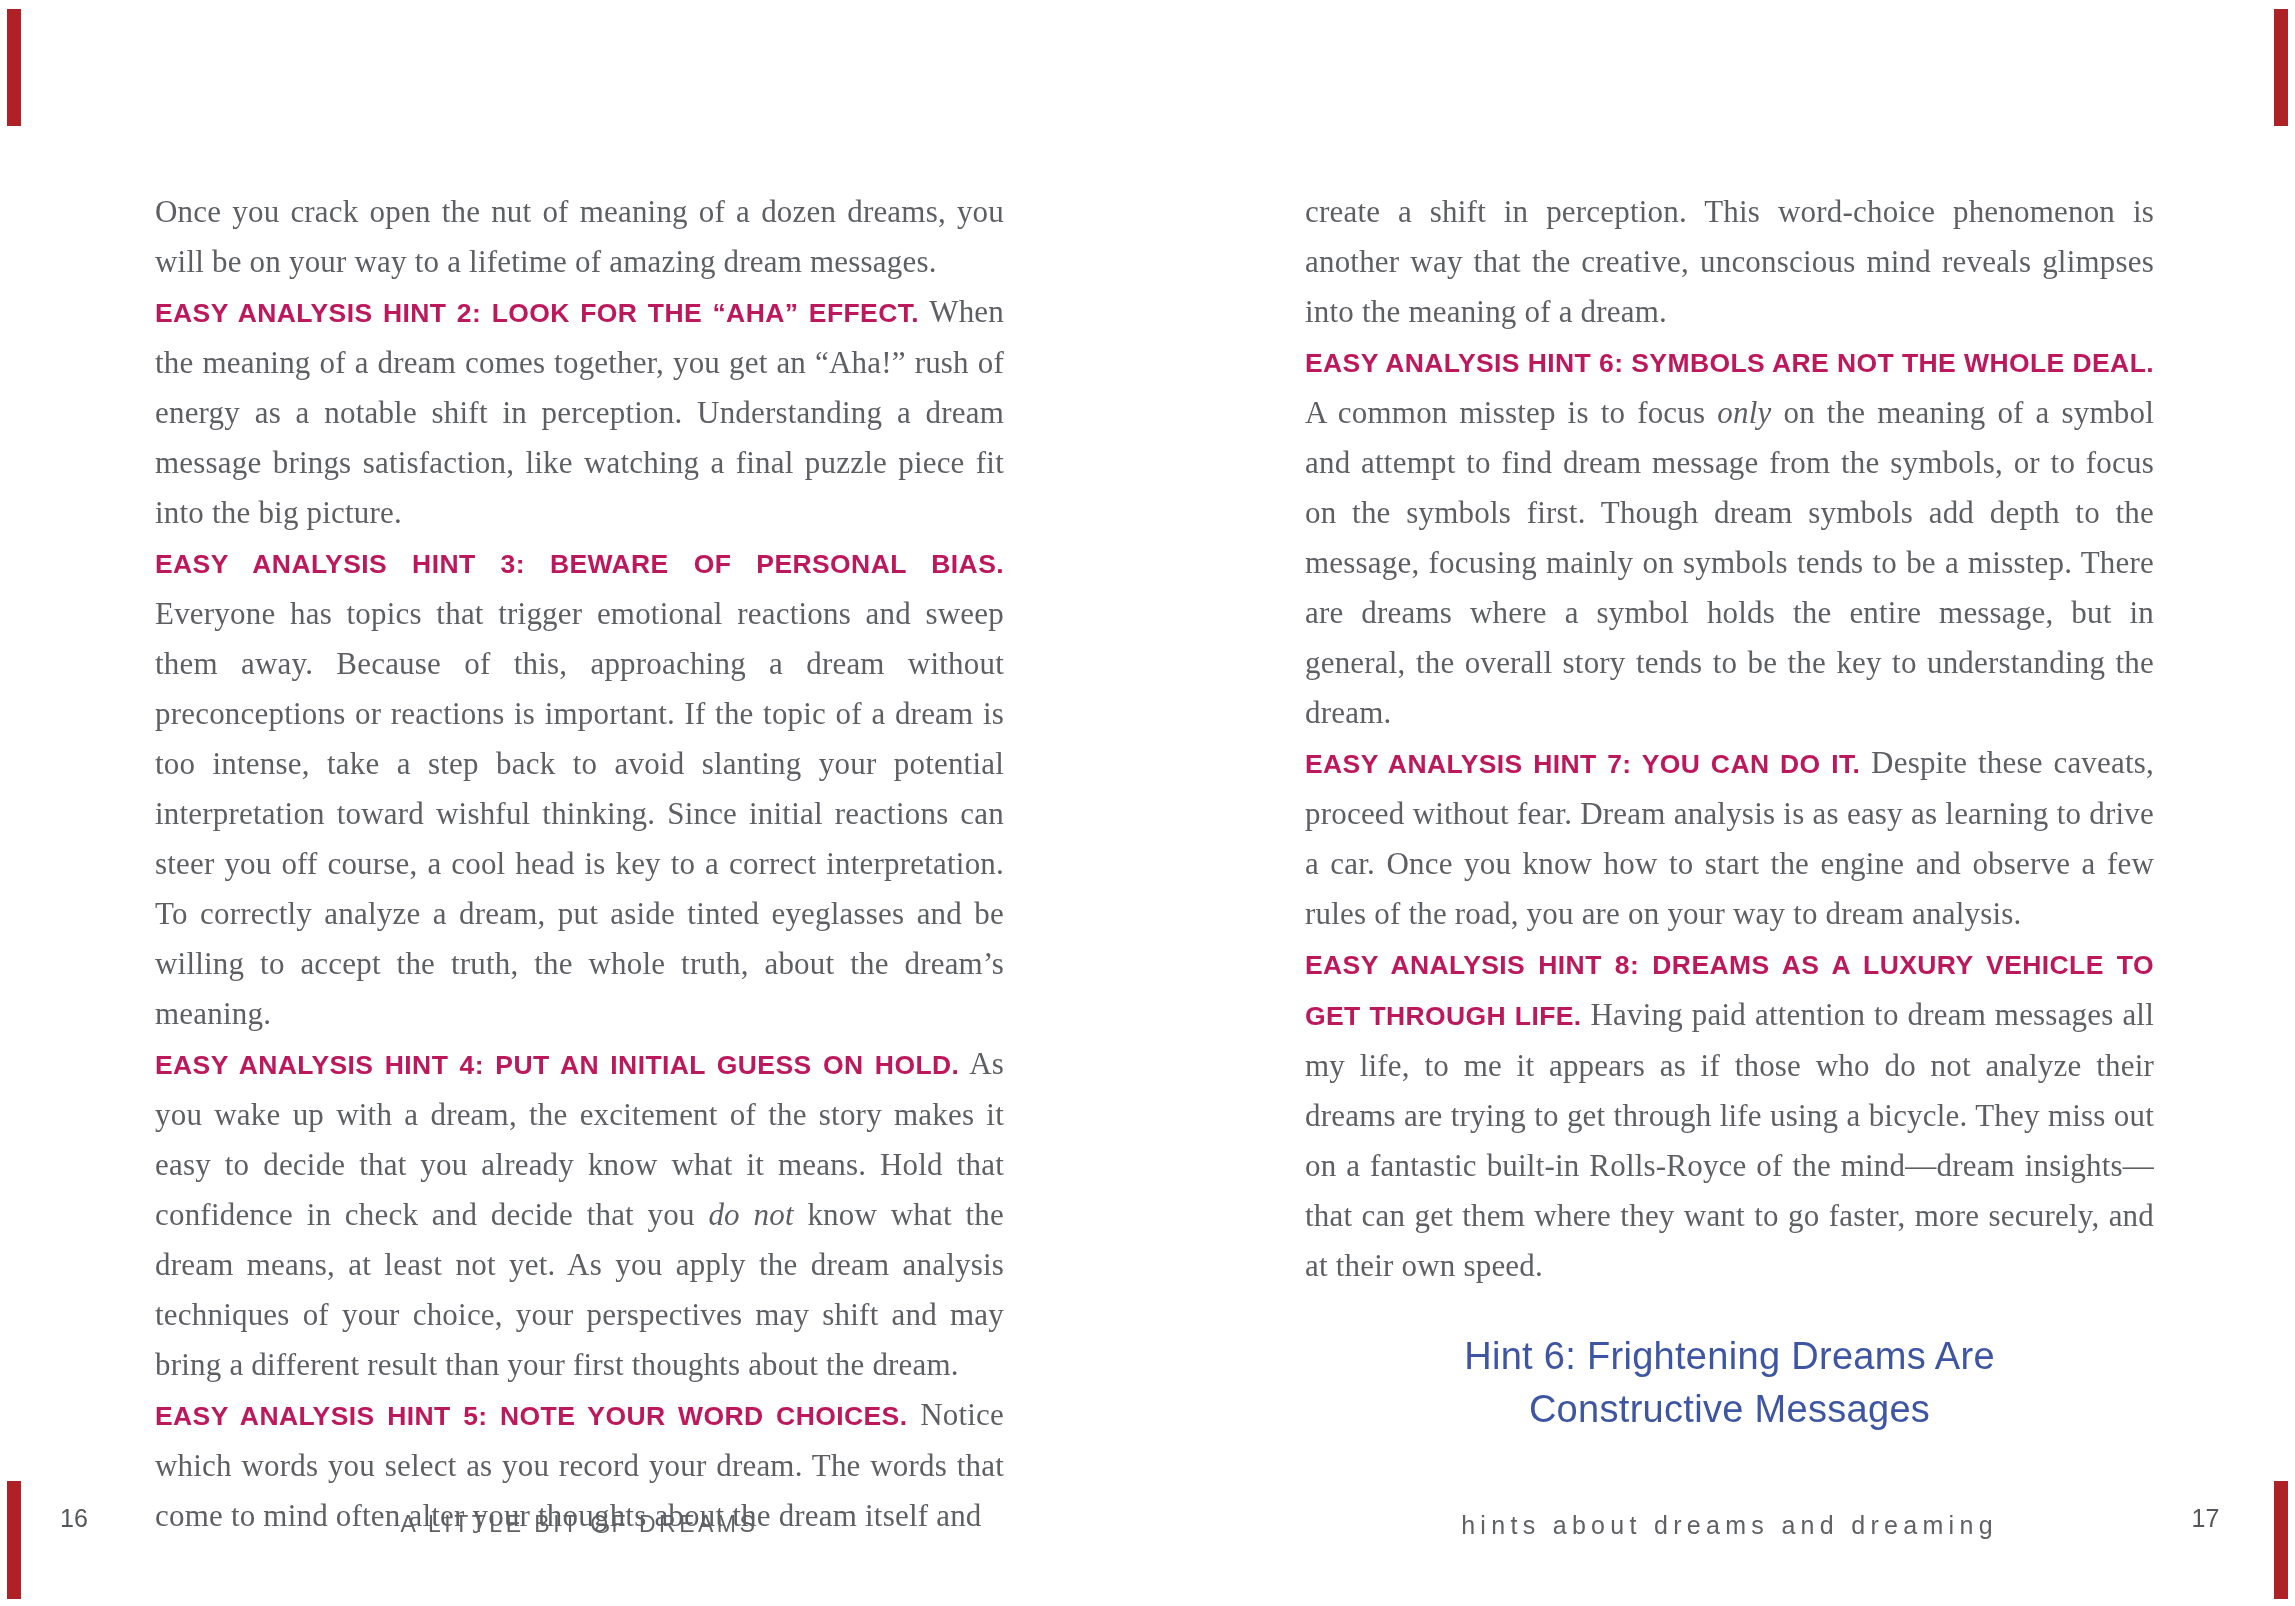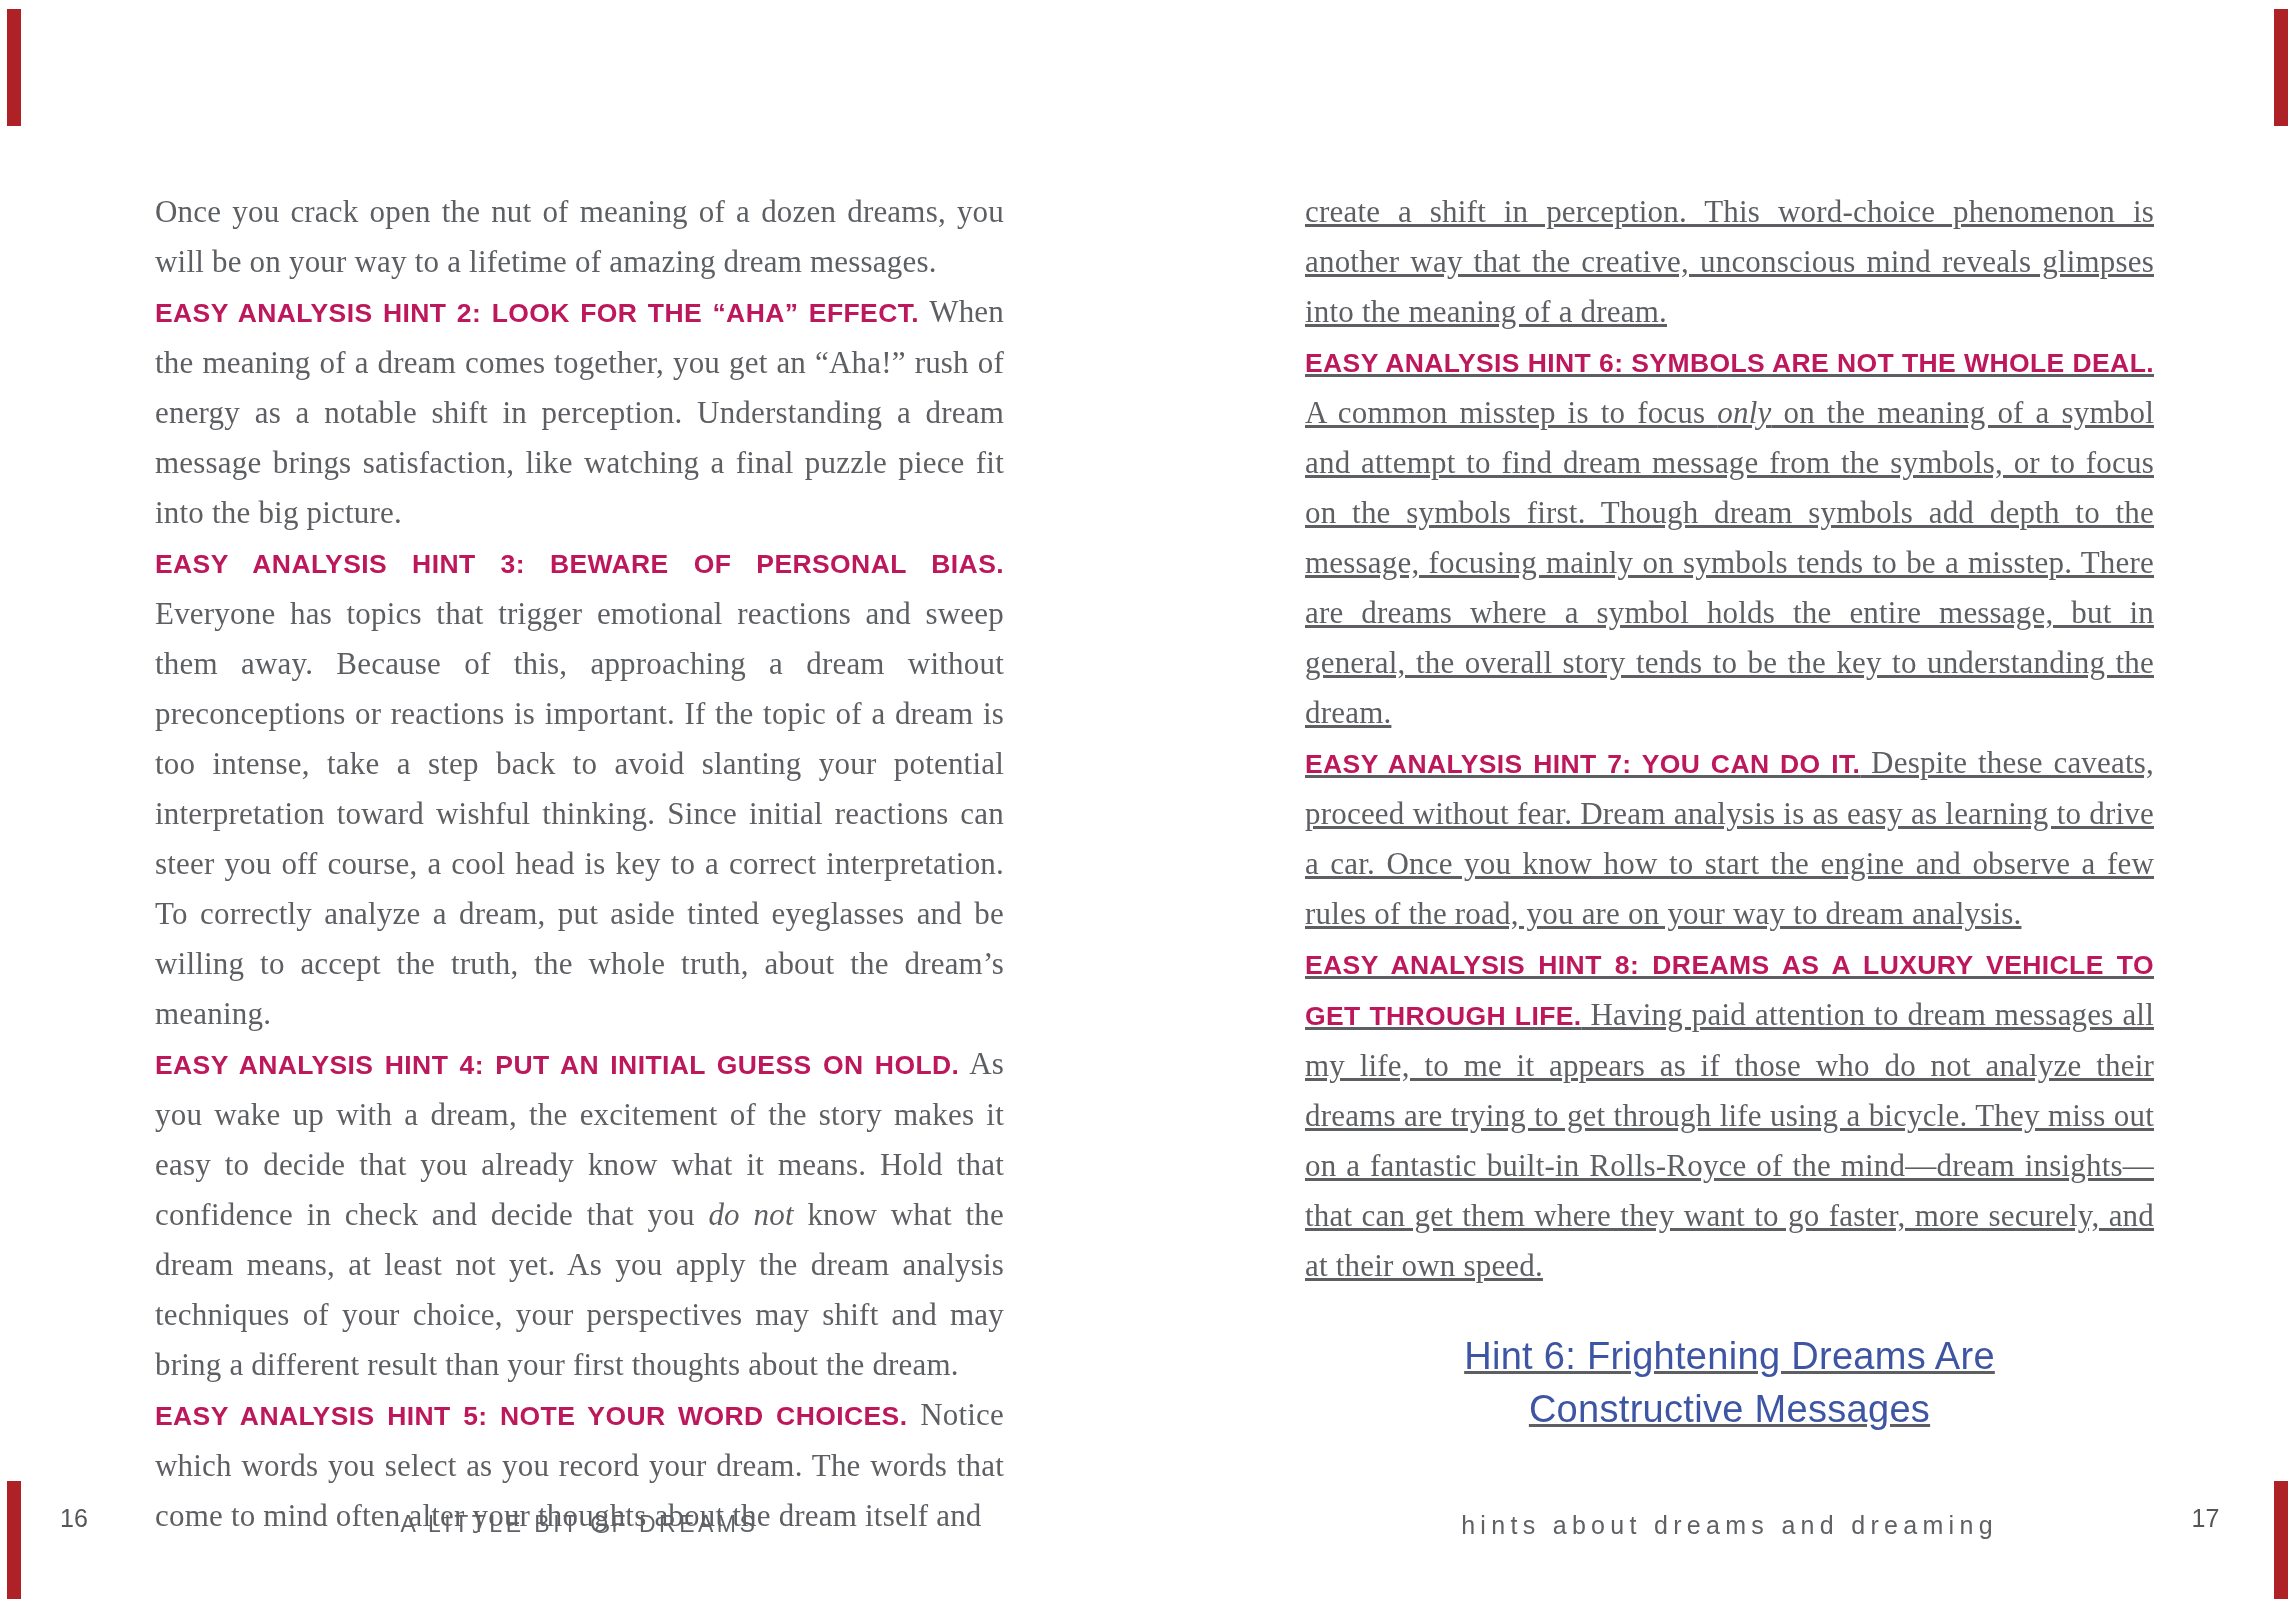--- a/index.html
+++ b/index.html
@@ -20,21 +20,21 @@
 
   
   .col{
     position:absolute;top:187px;width:849px;
     font-size:31px;line-height:50px;
     color:#5d5f63;
     text-align:justify;
     letter-spacing:0.2px;
   }
   .col-left{left:155px;}
-  .col-right{left:1305px;text-decoration:underline;}
+  .col-right{left:1305px;}
   p.body{margin:0;padding:0;}
   .hint-label{
     font-family:"Liberation Sans",sans-serif;
     font-weight:bold;
     font-size:26.5px;
     letter-spacing:0.4px;
     color:#be185d;
   }
   em.ital{font-style:italic;margin-top:16px;}
 

